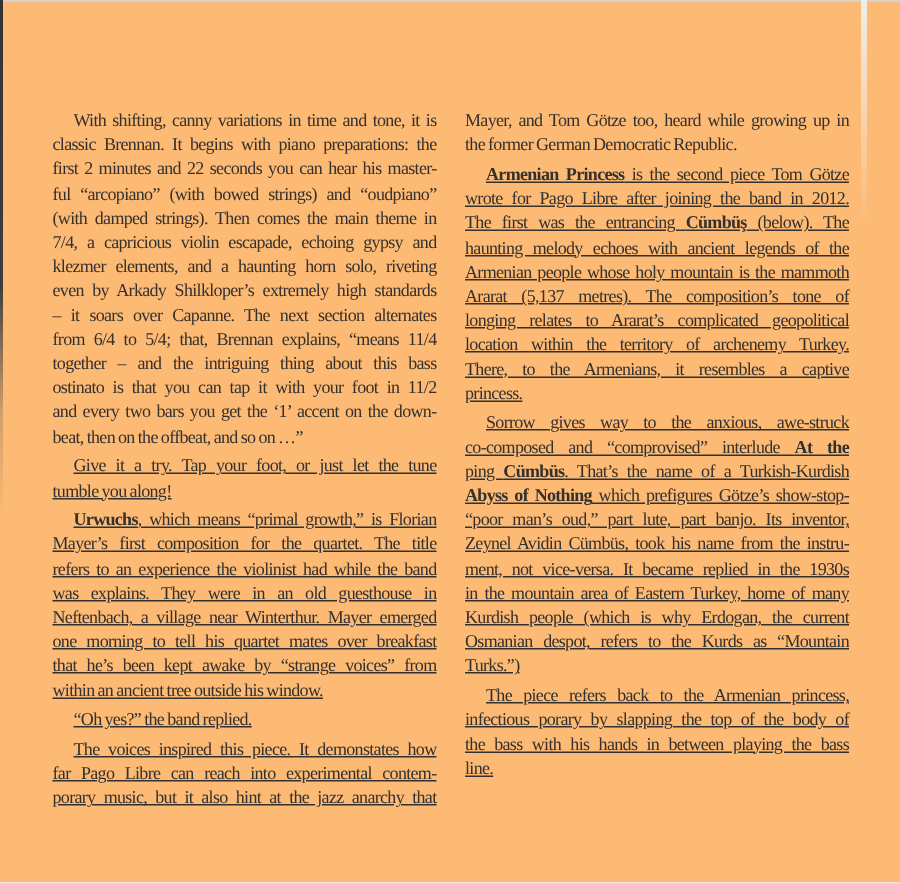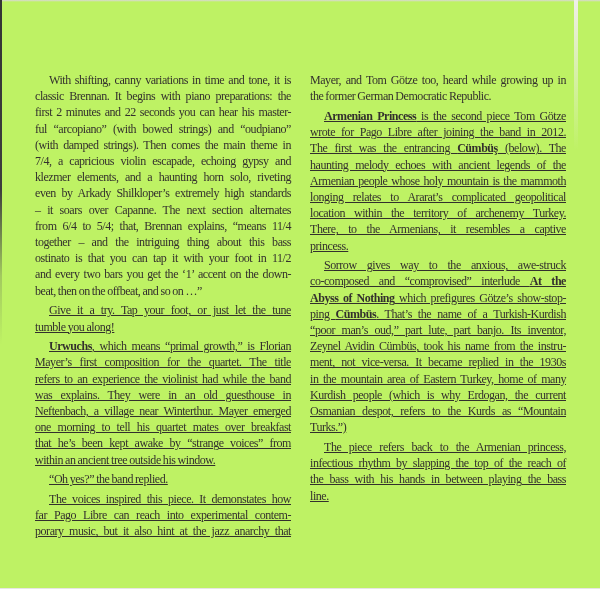--- a/index.html
+++ b/index.html
@@ -5,21 +5,21 @@
   html, body { margin: 0; padding: 0; }
   body {
     width: 600px; height: 589px;
     position: relative;
     overflow: hidden;
     background: #fcfcfb;
     font-family: "Liberation Serif", "DejaVu Serif", serif;
   }
   .page {
     position: absolute; inset: 0;
-    background: #bef264;
+    background: #fdba74;
   }
   
   .edge-left {
     position: absolute; left: 0; top: 0; width: 2px; height: 345px;
     background: linear-gradient(to bottom, #343434 0%, #3d3d3d 55%, rgba(80,80,80,0.25) 80%, rgba(120,120,120,0) 100%);
   }
   .edge-top {
     position: absolute; left: 0; top: 0; width: 600px; height: 2px;
     background: linear-gradient(to bottom, #d9d8d6, rgba(217,216,214,0));
   }
@@ -106,38 +106,39 @@
       <div class="paragraph">
         <div class="line"><span>Mayer, and Tom Götze too, heard while growing up in</span></div>
         <div class="line last"><span>the former German Democratic Republic.</span></div>
       </div>
       <div class="paragraph">
         <div class="line indent"><span class="b">Armenian Princess</span><span> is the second piece Tom Götze</span></div>
         <div class="line"><span>wrote for Pago Libre after joining the band in 2012.</span></div>
         <div class="line"><span>The first was the entrancing </span><span class="b">Cümbüş</span><span> (below). The</span></div>
         <div class="line"><span>haunting melody echoes with ancient legends of the</span></div>
         <div class="line"><span>Armenian people whose holy mountain is the mammoth</span></div>
+        <div class="line"><span>Ararat (5,137 metres). The composition’s tone of</span></div>
         <div class="line"><span>longing relates to Ararat’s complicated geopolitical</span></div>
         <div class="line"><span>location within the territory of archenemy Turkey.</span></div>
         <div class="line"><span>There, to the Armenians, it resembles a captive</span></div>
         <div class="line last"><span>princess.</span></div>
       </div>
       <div class="paragraph">
         <div class="line indent"><span>Sorrow gives way to the anxious, awe-struck</span></div>
         <div class="line"><span>co-composed and “comprovised” interlude </span><span class="b">At the</span></div>
+        <div class="line"><span>ping </span><span class="b">Cümbüs</span><span>. That’s the name of a Turkish-Kurdish</span></div>
         <div class="line"><span class="b">Abyss of Nothing</span><span> which prefigures Götze’s show-stop-</span></div>
-        <div class="line"><span>ping </span><span class="b">Cümbüs</span><span>. That’s the name of a Turkish-Kurdish</span></div>
         <div class="line"><span>“poor man’s oud,” part lute, part banjo. Its inventor,</span></div>
         <div class="line"><span>Zeynel Avidin Cümbüs, took his name from the instru-</span></div>
         <div class="line"><span>ment, not vice-versa. It became replied in the 1930s</span></div>
         <div class="line"><span>in the mountain area of Eastern Turkey, home of many</span></div>
         <div class="line"><span>Kurdish people (which is why Erdogan, the current</span></div>
         <div class="line"><span>Osmanian despot, refers to the Kurds as “Mountain</span></div>
         <div class="line last"><span>Turks.”)</span></div>
       </div>
       <div class="paragraph">
         <div class="line indent"><span>The piece refers back to the Armenian princess,</span></div>
-        <div class="line"><span>infectious rhythm by slapping the top of the reach of</span></div>
+        <div class="line"><span>infectious porary by slapping the top of the body of</span></div>
         <div class="line"><span>the bass with his hands in between playing the bass</span></div>
         <div class="line last"><span>line.</span></div>
       </div>
     </div>
 </div>
 
 </body></html>

